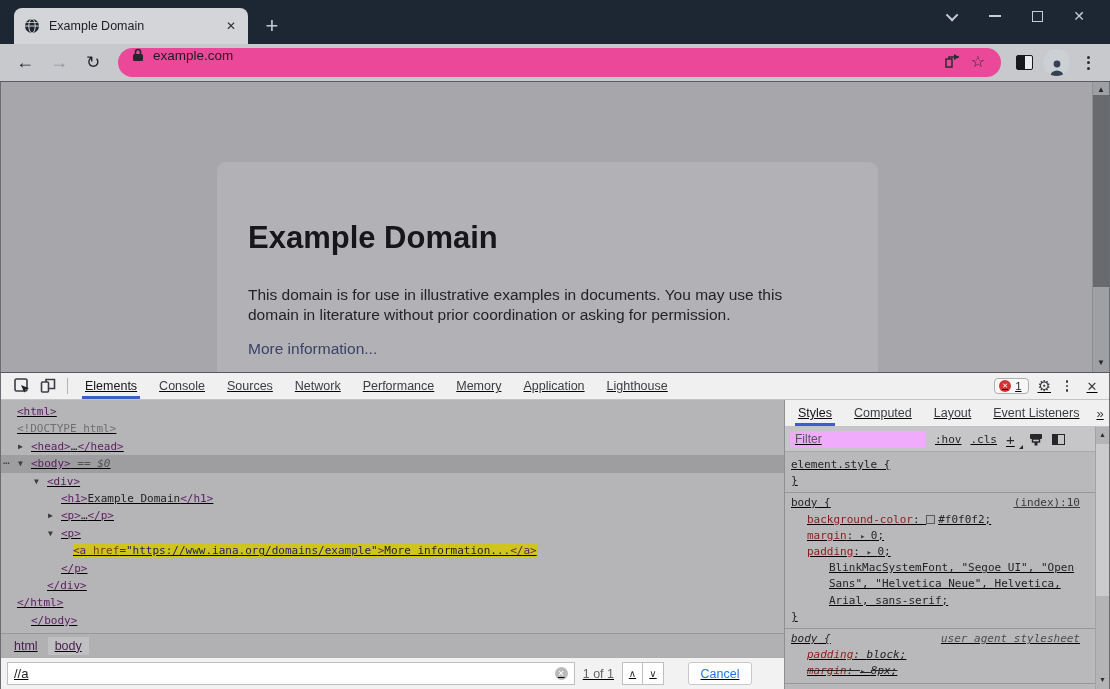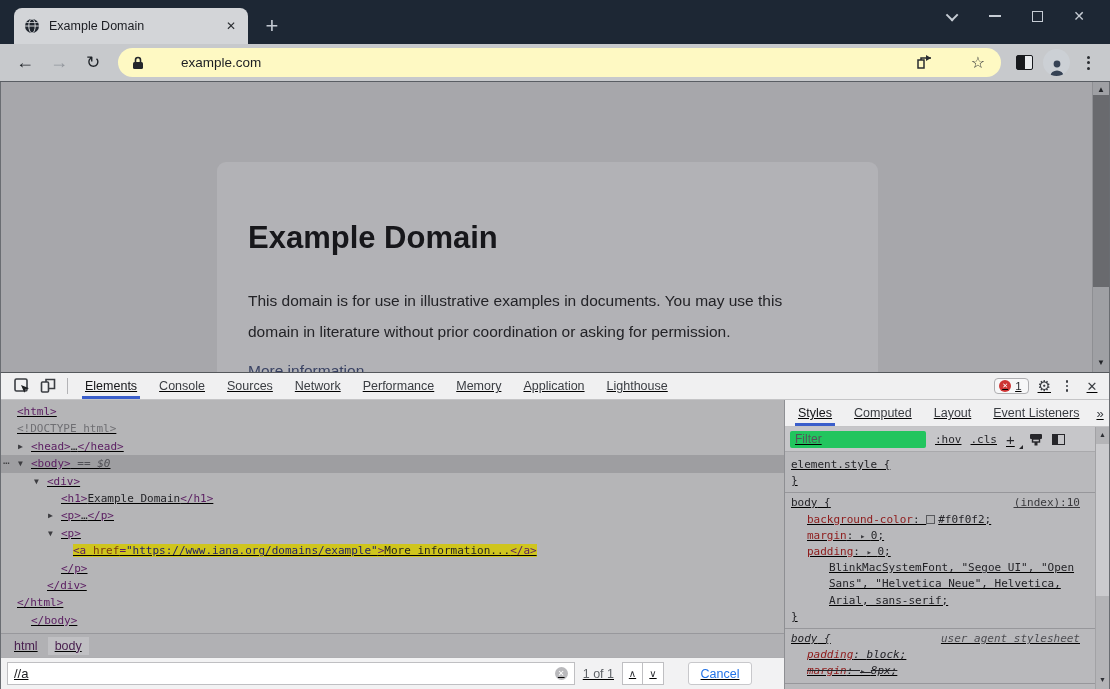--- a/index.html
+++ b/index.html
@@ -24,38 +24,38 @@
   .maximize-box { width:11px; height:11px; border:1.5px solid #c6ccd4; }
   .close-x { font-size:14px; }
 
   
   .toolbar { height:38px; background:#c7c9cc; border-bottom:1px solid #595d63; display:flex; align-items:center;
              padding:0 10px; gap:4px; flex:none; }
   .nav-btn { width:30px; height:30px; display:flex; align-items:center; justify-content:center;
              font-size:18px; color:#1f2328; }
   .nav-btn.disabled { color:#92969c; }
   .reload { font-size:17px; }
-  .omnibox { flex:1; height:29px; margin:0 6px; background:#fef9c3; border-radius:15px; display:flex;
-             align-items:center; padding:0 10px 0 14px;gap:28px; }
+  .omnibox { flex:1; height:29px; margin:0 6px; background:#ec4899; border-radius:15px; display:flex;
+             padding:0 10px 0 14px; }
   .url-text { font-size:13.5px; color:#1b1d22; margin-left:9px; flex:1; }
   .omni-icon { width:26px; height:26px; display:flex; align-items:center; justify-content:center; color:#2a2d31; }
   .star { font-size:16px; }
   .panel-icon { width:17px; height:15px; border-radius:2px; background:linear-gradient(to right,#17191c 55%, #e8eaec 55%);
                 border:1.5px solid #17191c; }
   .avatar { width:27px; height:27px; border-radius:50%; background:#ccd0d5; display:flex; align-items:flex-end;
             justify-content:center; overflow:hidden; margin:0 2px; }
   .menu-dots { display:flex; flex-direction:column; gap:2.5px; align-items:center; width:24px; }
   .menu-dots i { width:3px; height:3px; border-radius:50%; background:#2a2d31; }
 
   
   .viewport { height:290px; background:#a7a7ab; position:relative; overflow:hidden; flex:none;
               border-left:1px solid #6a6d72; border-right:1px solid #6a6d72; }
   .card { position:absolute; left:216px; top:80px; width:661px; height:230px; background:#b2b2b6; border-radius:9px; }
   .card h1 { margin:58px 30px 0 31px; font-size:31px; color:#17171b; letter-spacing:0; }
-  .card p { margin:29px 60px 0 31px; font-size:15.5px; line-height:31px; color:#232327; max-width:570px; }
+  .card p { margin:29px 60px 0 31px; font-size:15.5px; line-height:20px; color:#232327; max-width:570px; }
   .card .page-link { display:inline-block; margin:15px 0 0 31px; font-size:15.5px; color:#394263; text-decoration:none; }
   .vp-scroll { position:absolute; right:0; top:0; bottom:0; width:17px; background:#9fa0a4; border-left:1px solid #8e8f93; }
   .vp-scroll .arr { position:absolute; left:0; width:16px; text-align:center; font-size:8px; color:#232529; }
   .vp-thumb { position:absolute; left:0; top:13px; width:16px; height:192px; background:#696a6e; }
 
   
   .devtools { flex:1; border-top:1px solid #55585c; display:flex; flex-direction:column; min-height:0;
               border-left:1px solid #6a6d72; border-right:1px solid #6a6d72;text-decoration:underline; }
   .dt-toolbar { height:27px; background:#f0f0f1; border-bottom:1px solid #c4c4c6; display:flex; align-items:center;
                 padding-left:8px; font-size:12.5px; color:#3a3d42; flex:none; }
@@ -112,21 +112,21 @@
   .cancel-btn { width:64px; height:23px; background:#fff; border:1px solid #c8c8cb; border-radius:3px;
                 color:#2273e8; display:flex; align-items:center; justify-content:center; margin:0 26px 0 16px; }
 
   
   .styles-pane { width:325px; border-left:1px solid #8e8f93; display:flex; flex-direction:column; position:relative; flex:none; }
   .st-tabs { height:27px; background:#f0f0f1; border-bottom:1px solid #c4c4c6; display:flex; align-items:center;
              font-size:12.5px; color:#3a3d42; padding-left:2px; flex:none; }
   .st-more { margin-left:6px; font-size:13px; color:#3a3d42; }
   .filter-row { height:25px; background:#c6c6c9; border-bottom:1px solid #a9a9ac; display:flex; align-items:center;
                 padding:0 18px 0 5px; gap:9px; flex:none; }
-  .filter-input { width:136px; height:17px; background:#22c55e; border-radius:2px; font-size:12px; color:#55555a;
+  .filter-input { width:136px; height:17px; background:#f0abfc; border-radius:2px; font-size:12px; color:#55555a;
                   display:flex; align-items:center; padding-left:5px; }
   .tog { font-family:"DejaVu Sans Mono", monospace; font-size:11px; color:#26262a; }
   .plus-btn { font-size:15px; color:#26262a; position:relative; width:14px; }
   .plus-btn::after { content:""; position:absolute; right:-3px; bottom:-1px; border-left:4px solid transparent;
                      border-bottom:4px solid #26262a; }
   .halfbox { width:13px; height:11px; border:1.5px solid #26262a; background:linear-gradient(to right,#26262a 45%, transparent 45%); }
   .st-content { flex:1; background:#b9b9bc; font-family:"DejaVu Sans Mono", monospace; font-size:11px;
                 line-height:16.2px; color:#242428; overflow:hidden; padding:3px 14px 0 0; }
   .style-section { border-bottom:1px solid #97979b; padding:2px 0 3px 0; }
   .style-row { display:flex; justify-content:space-between; padding-right:15px; white-space:nowrap; }

